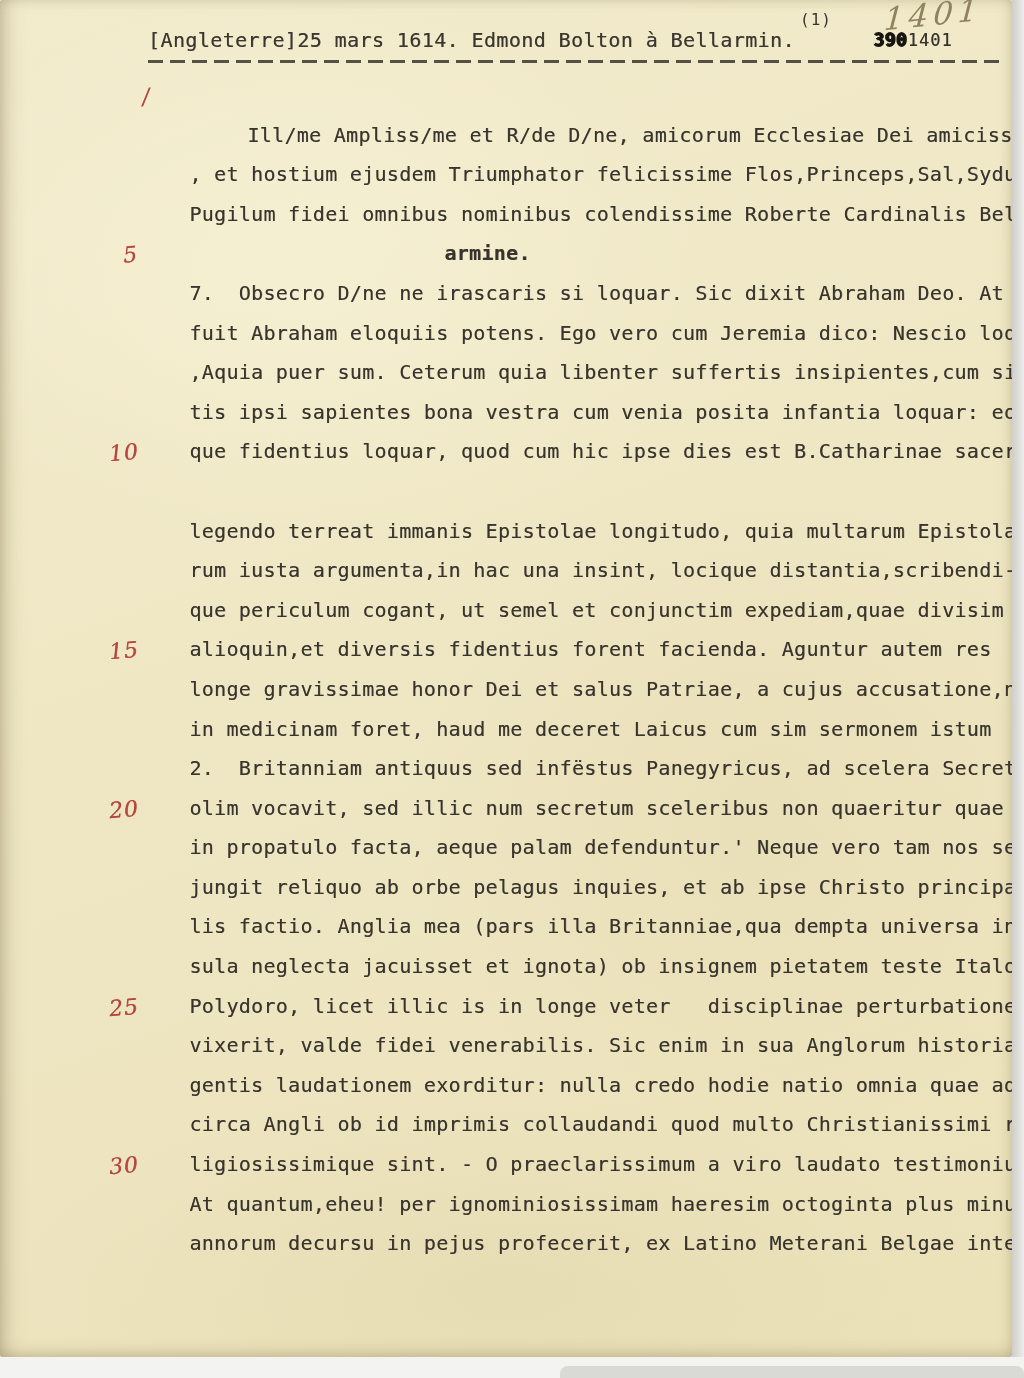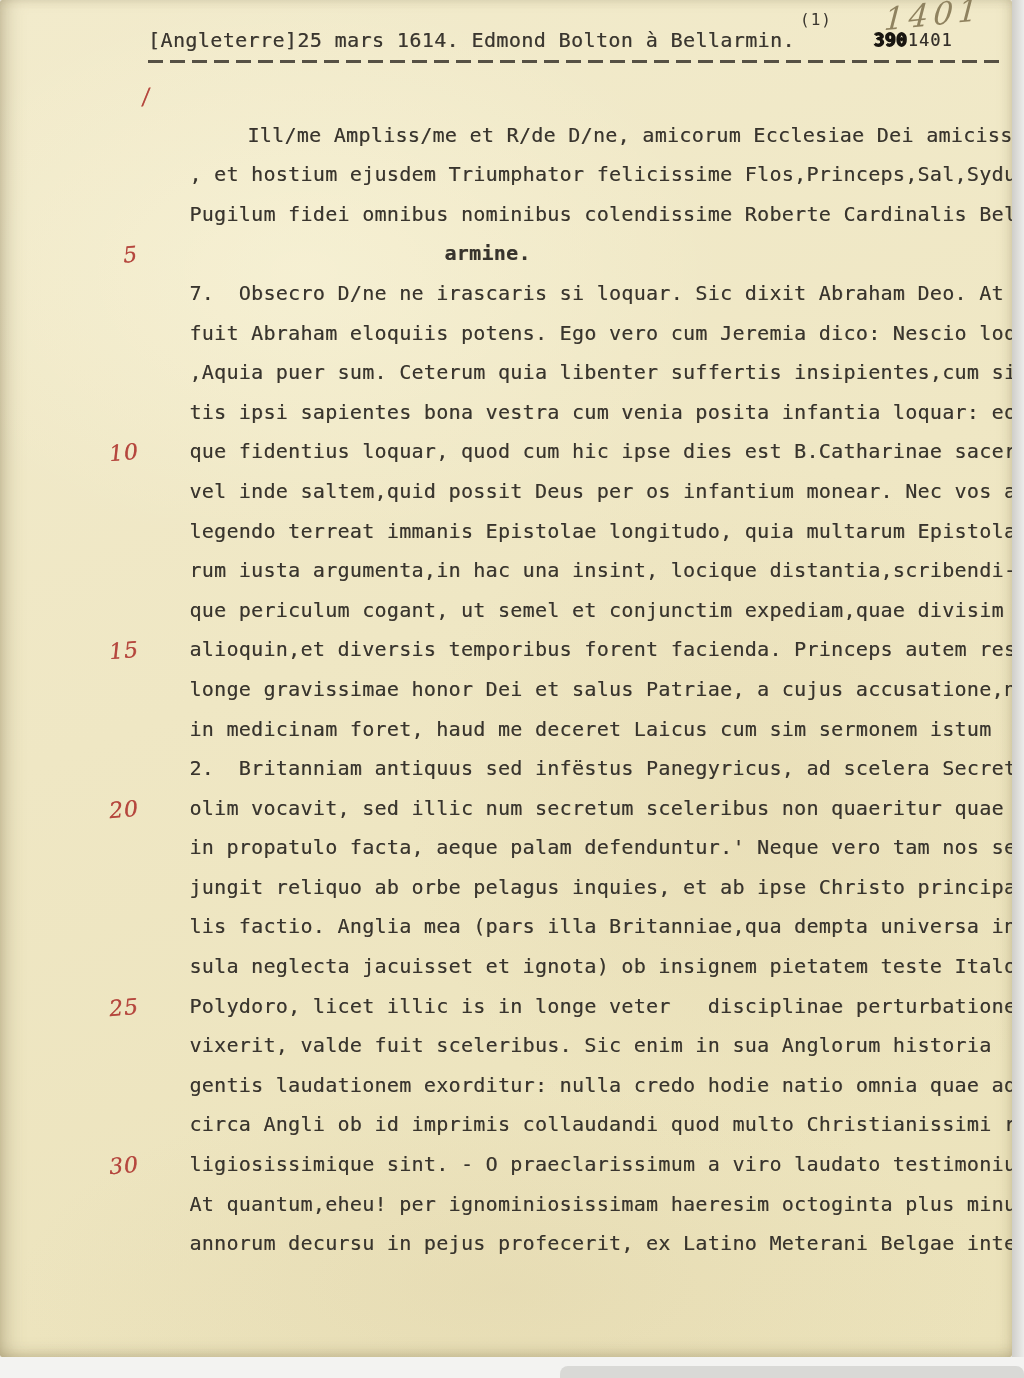--- a/index.html
+++ b/index.html
@@ -124,33 +124,33 @@
       <div class="tl">
     <span class="tl-text">,Aquia puer sum. Ceterum quia libenter suffertis insipientes,cum si-</span>
   </div>
       <div class="tl">
     <span class="tl-text">tis ipsi sapientes bona vestra cum venia posita infantia loquar: eo-</span>
   </div>
       <div class="tl">
     <span class="tl-text">que fidentius loquar, quod cum hic ipse dies est B.Catharinae sacer,</span>
   </div>
       <div class="tl">
-    <span class="mnum" style="left: -31px;">10</span><span class="tl-text">vel inde saltem,quid possit Deus per os infantium monear. Nec vos a</span>
+    <span class="mnum" style="left: -31px;">10</span>
   </div>
       <div class="tl">
     <span class="tl-text">legendo terreat immanis Epistolae longitudo, quia multarum Epistola-</span>
   </div>
       <div class="tl">
     <span class="tl-text">rum iusta argumenta,in hac una insint, locique distantia,scribendi-</span>
   </div>
       <div class="tl">
     <span class="tl-text">que periculum cogant, ut semel et conjunctim expediam,quae divisim</span>
   </div>
       <div class="tl">
-    <span class="tl-text">alioquin,et diversis temporibus forent facienda. Princeps autem res</span>
+    <span class="tl-text">alioquin,et diversis fidentius forent facienda. Aguntur autem res</span>
   </div>
       <div class="tl">
     <span class="mnum" style="left: -31px;">15</span><span class="tl-text">longe gravissimae honor Dei et salus Patriae, a cujus accusatione,ni</span>
   </div>
       <div class="tl">
     <span class="tl-text">in medicinam foret, haud me deceret Laicus cum sim sermonem istum</span>
   </div>
       <div class="tl">
     <span class="tl-text">2.  Britanniam antiquus sed infëstus Panegyricus, ad scelera Secretum</span>
   </div>
@@ -166,21 +166,21 @@
       <div class="tl">
     <span class="tl-text">lis factio. Anglia mea (pars illa Britanniae,qua dempta universa in-</span>
   </div>
       <div class="tl">
     <span class="tl-text">sula neglecta jacuisset et ignota) ob insignem pietatem teste Italo</span>
   </div>
       <div class="tl">
     <span class="tl-text">Polydoro, licet illic is in longe veter   disciplinae perturbatione</span>
   </div>
       <div class="tl">
-    <span class="mnum" style="left: -31px;">25</span><span class="tl-text">vixerit, valde fuit sceleribus. Sic enim in sua Anglorum historia</span>
+    <span class="mnum" style="left: -31px;">25</span><span class="tl-text">vixerit, valde fidei venerabilis. Sic enim in sua Anglorum historia</span>
   </div>
       <div class="tl">
     <span class="tl-text">gentis laudationem exorditur: nulla credo hodie natio omnia quae ad</span>
   </div>
       <div class="tl">
     <span class="tl-text">circa Angli ob id imprimis collaudandi quod multo Christianissimi re-</span>
   </div>
       <div class="tl">
     <span class="tl-text">ligiosissimique sint. - O praeclarissimum a viro laudato testimonium.</span>
   </div>

